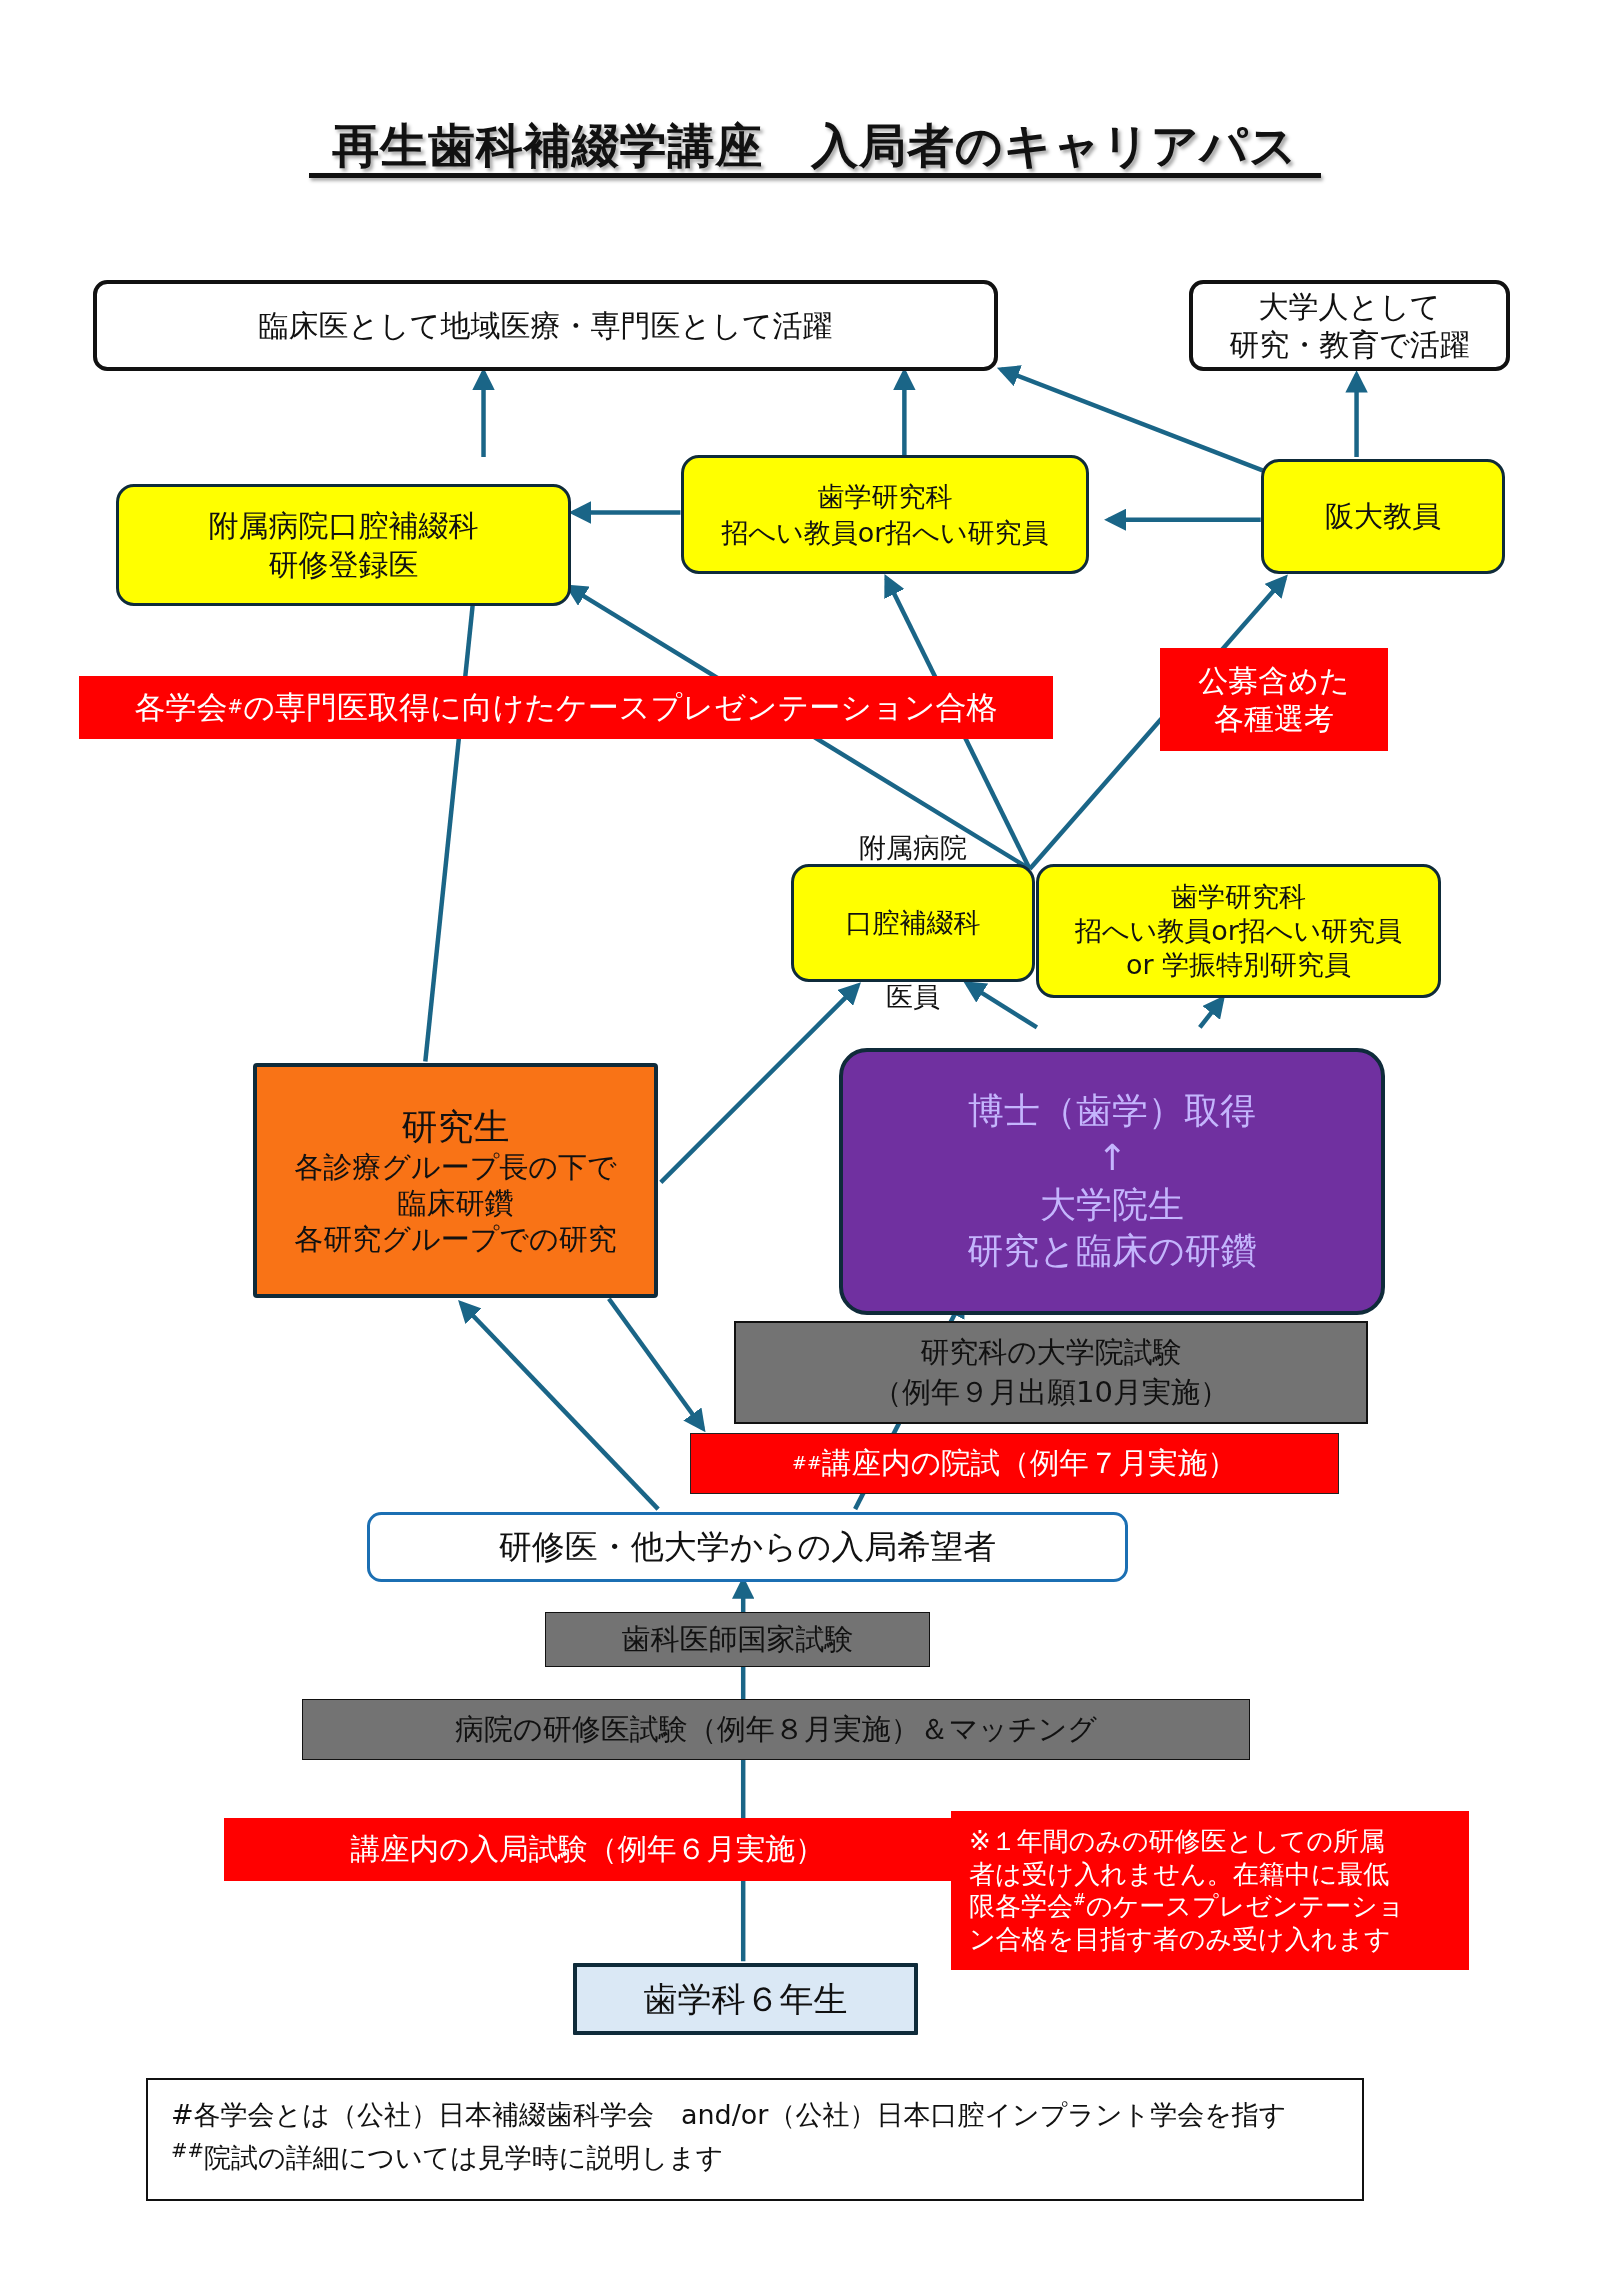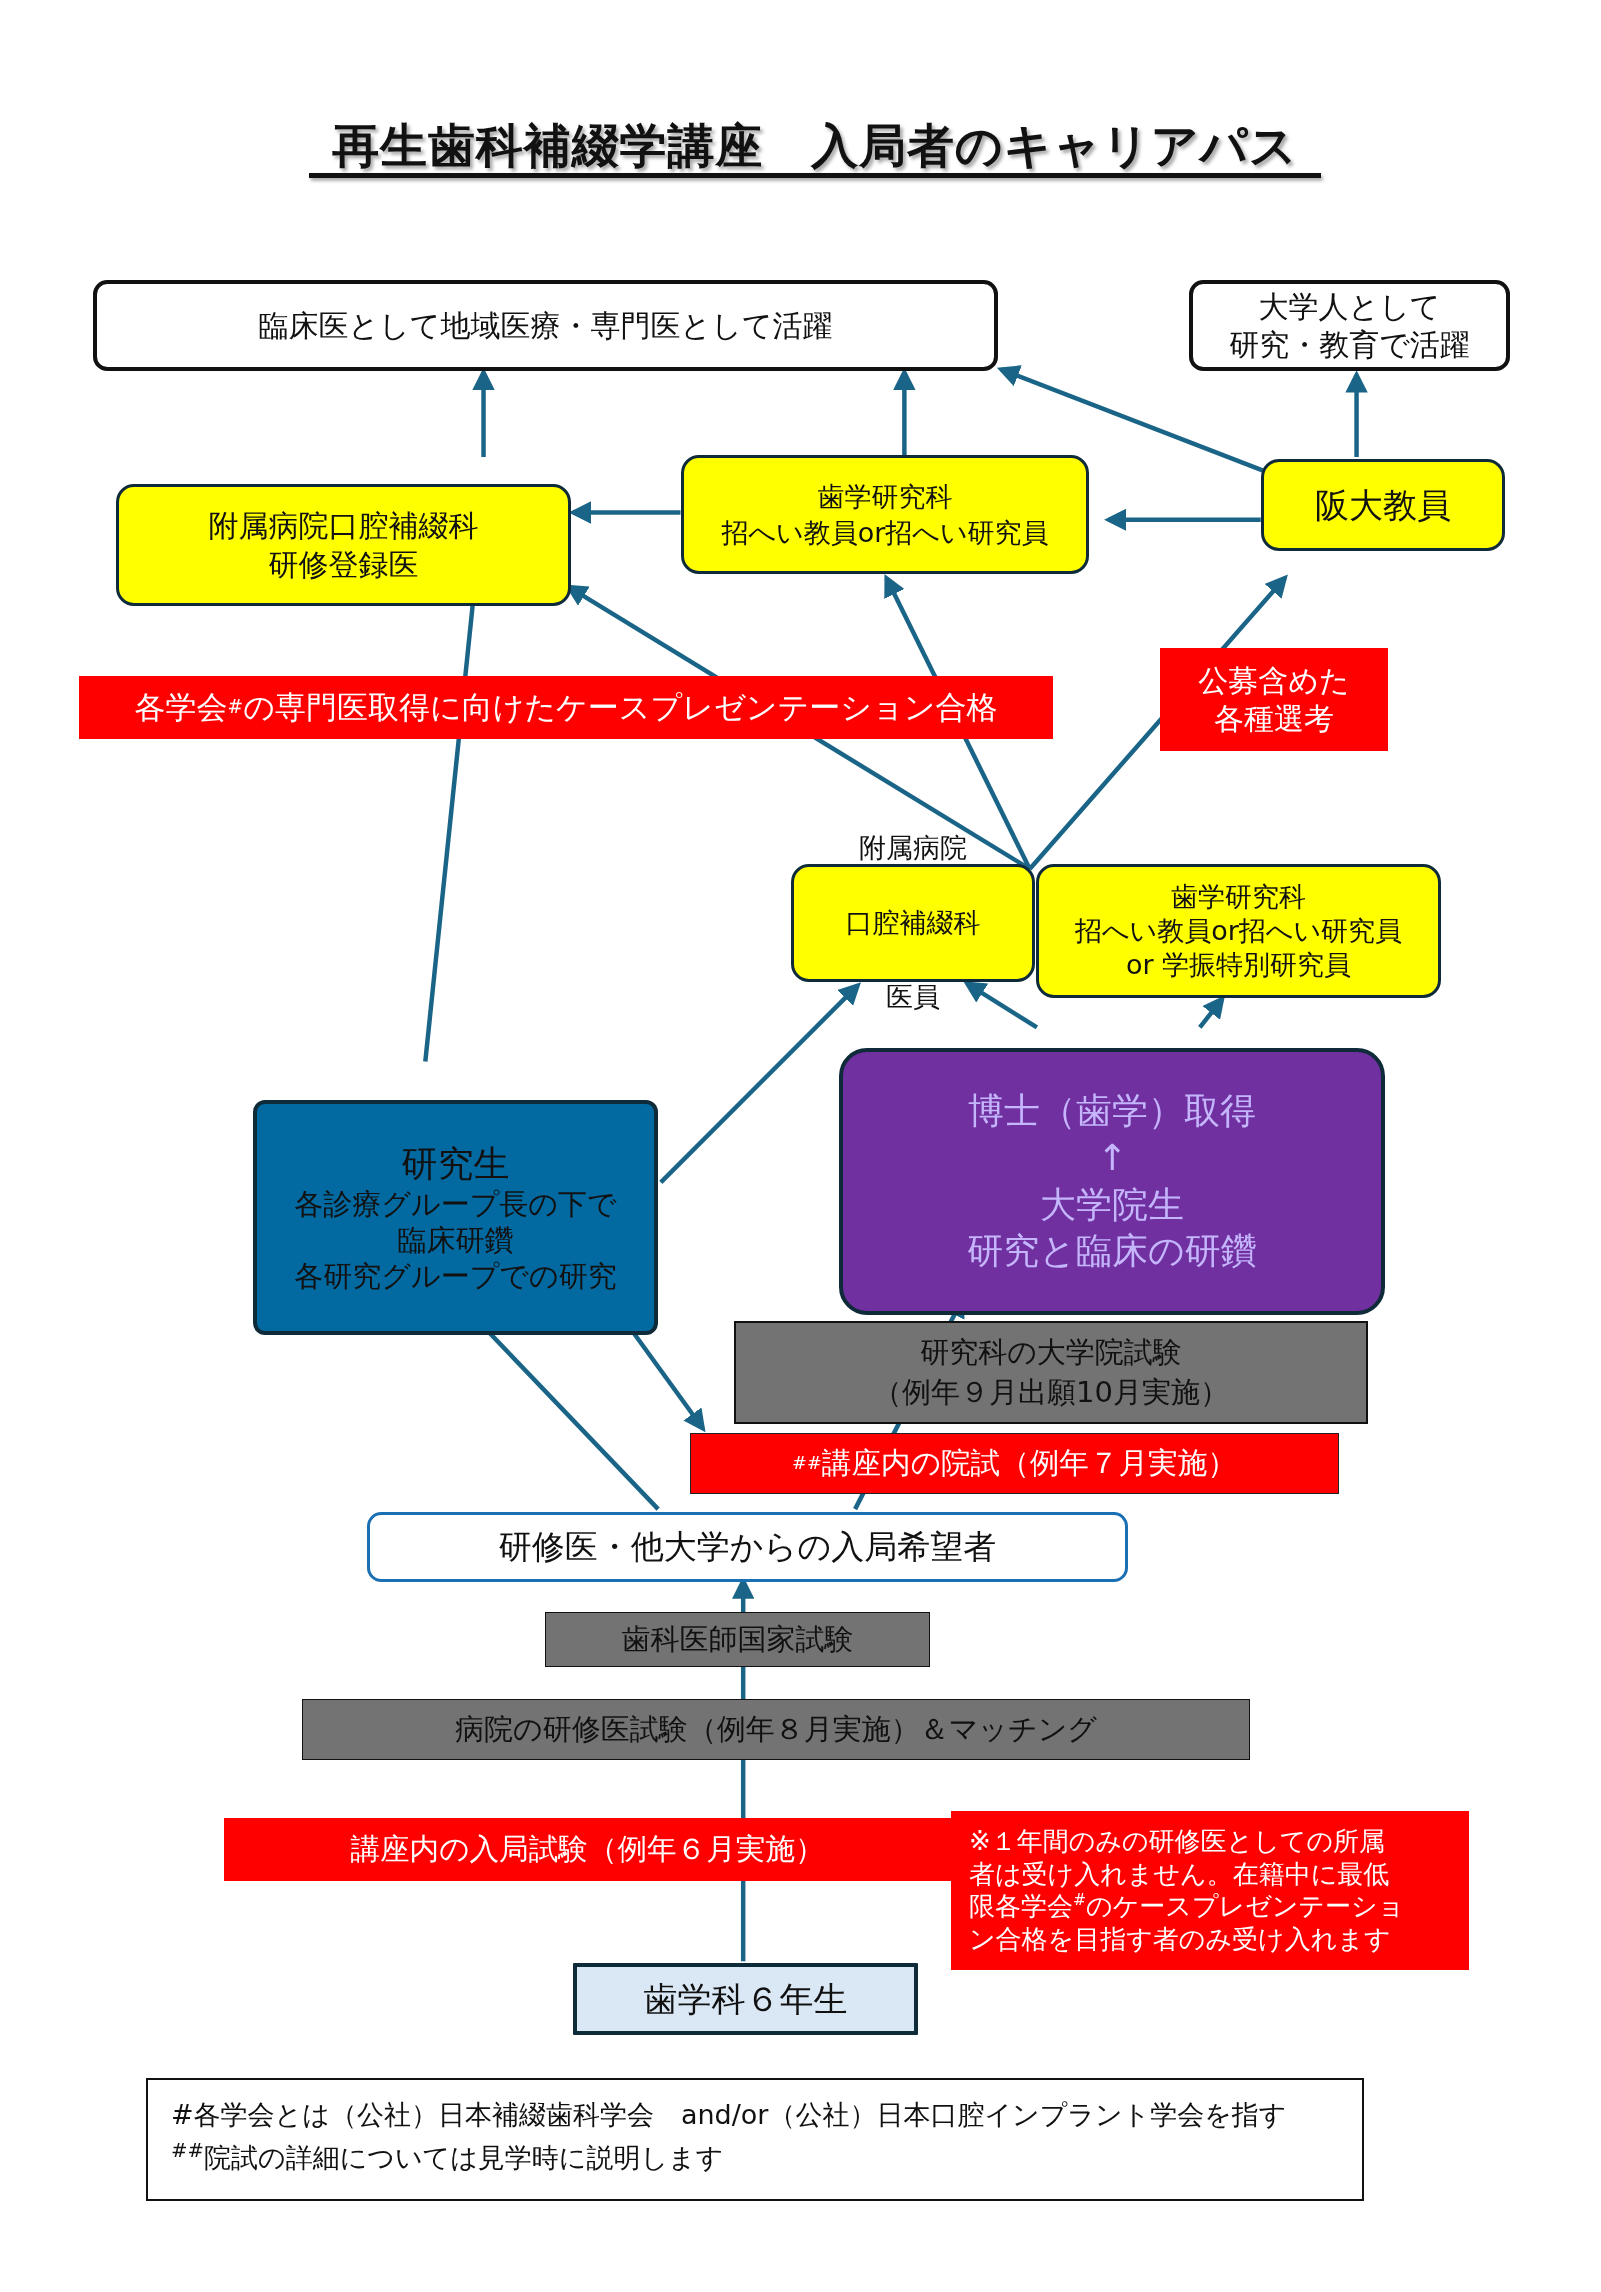--- a/index.html
+++ b/index.html
@@ -7,21 +7,21 @@
          font-family:"DejaVu Sans", "Liberation Sans", sans-serif; color:#111; }
   .abs { position:absolute; box-sizing:border-box; }
   .title { left:309px; top:115px; width:1012px; height:63px; font-size:47px; font-weight:bold;
            text-align:center; letter-spacing:0.9px; text-shadow:2.7px 2.7px 3.6px rgba(0,0,0,0.35); }
   .title-underline { left:309px; top:173px; width:1012px; height:5.4px; background:#111;
                      box-shadow:1.8px 2.7px 3.6px rgba(0,0,0,0.35); }
   .node { display:flex; flex-direction:column; align-items:center; justify-content:center;
           text-align:center; line-height:1.3; }
   .white-round { background:#fff; border:4.5px solid #111; border-radius:14.3px; }
   .yellow { background:#ffff00; border:3.6px solid #0f2b3a; border-radius:18px; color:#111; }
-  .green { background:#0369a1; border:4.5px solid #0f2b3a; border-radius:12px; color:#111;margin-top:37px; }
+  .green { background:#f97316; border:4.5px solid #0f2b3a; border-radius:4px; color:#111; }
   .purple { background:#7030a0; border:4.5px solid #0f2b3a; border-radius:28px; color:#c4b5fd;margin-top:21px; }
   .rect-white { background:#737373; border:2.7px solid #111; }
   .red { background:#ff0000; color:#fff; }
   .red-border { border:1.8px solid #222; }
   .blue-round { background:#fff; border:3.6px solid #1b6fb3; border-radius:14.3px; }
   .lightblue { background:#dae8f5; border:4.5px solid #0f2b3a; border-radius:1px; }
   .note-box { background:#fff; border:2.7px solid #111; padding:14px 23px; font-size:27px; line-height:1.55; }
   .note-box sup { font-size:19.7px; }
   svg.arrows { position:absolute; left:0; top:0; width:1601px; height:2293px; }
   .sup { font-size:0.6em; vertical-align:super; }
@@ -72,21 +72,21 @@
 </div>
 
 <div class="abs node yellow" style="left:116px;top:459px;width:455px;height:122px;font-size:30px;margin-top:25px;">
   <span>附属病院口腔補綴科</span>
   <span>研修登録医</span>
 </div>
 <div class="abs node yellow" style="left:681px;top:455px;width:408px;height:119px;font-size:27px;">
   <span>歯学研究科</span>
   <span>招へい教員or招へい研究員</span>
 </div>
-<div class="abs node yellow" style="left:1261px;top:459px;width:244px;height:92px;font-size:34px;">
+<div class="abs node yellow" style="left:1261px;top:459px;width:244px;height:115px;font-size:29px;">
   <span>阪大教員</span>
 </div>
 
 <div class="abs node red" style="left:79px;top:676px;width:974px;height:63px;font-size:31px;flex-direction:row;">
   <span>各学会</span>
     <span class="sup">#</span>
     <span>の専門医取得に向けたケースプレゼンテーション合格</span>
 </div>
 <div class="abs node red" style="left:1160px;top:648px;width:228px;height:103px;font-size:30px;line-height:1.25;">
   <span>公募含めた</span>

